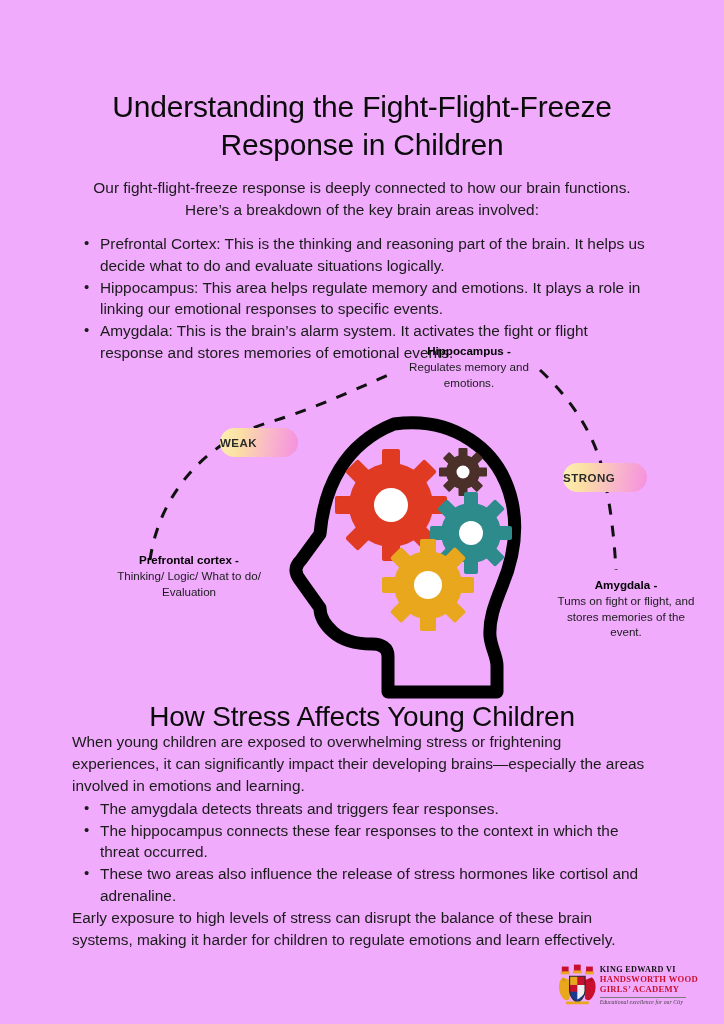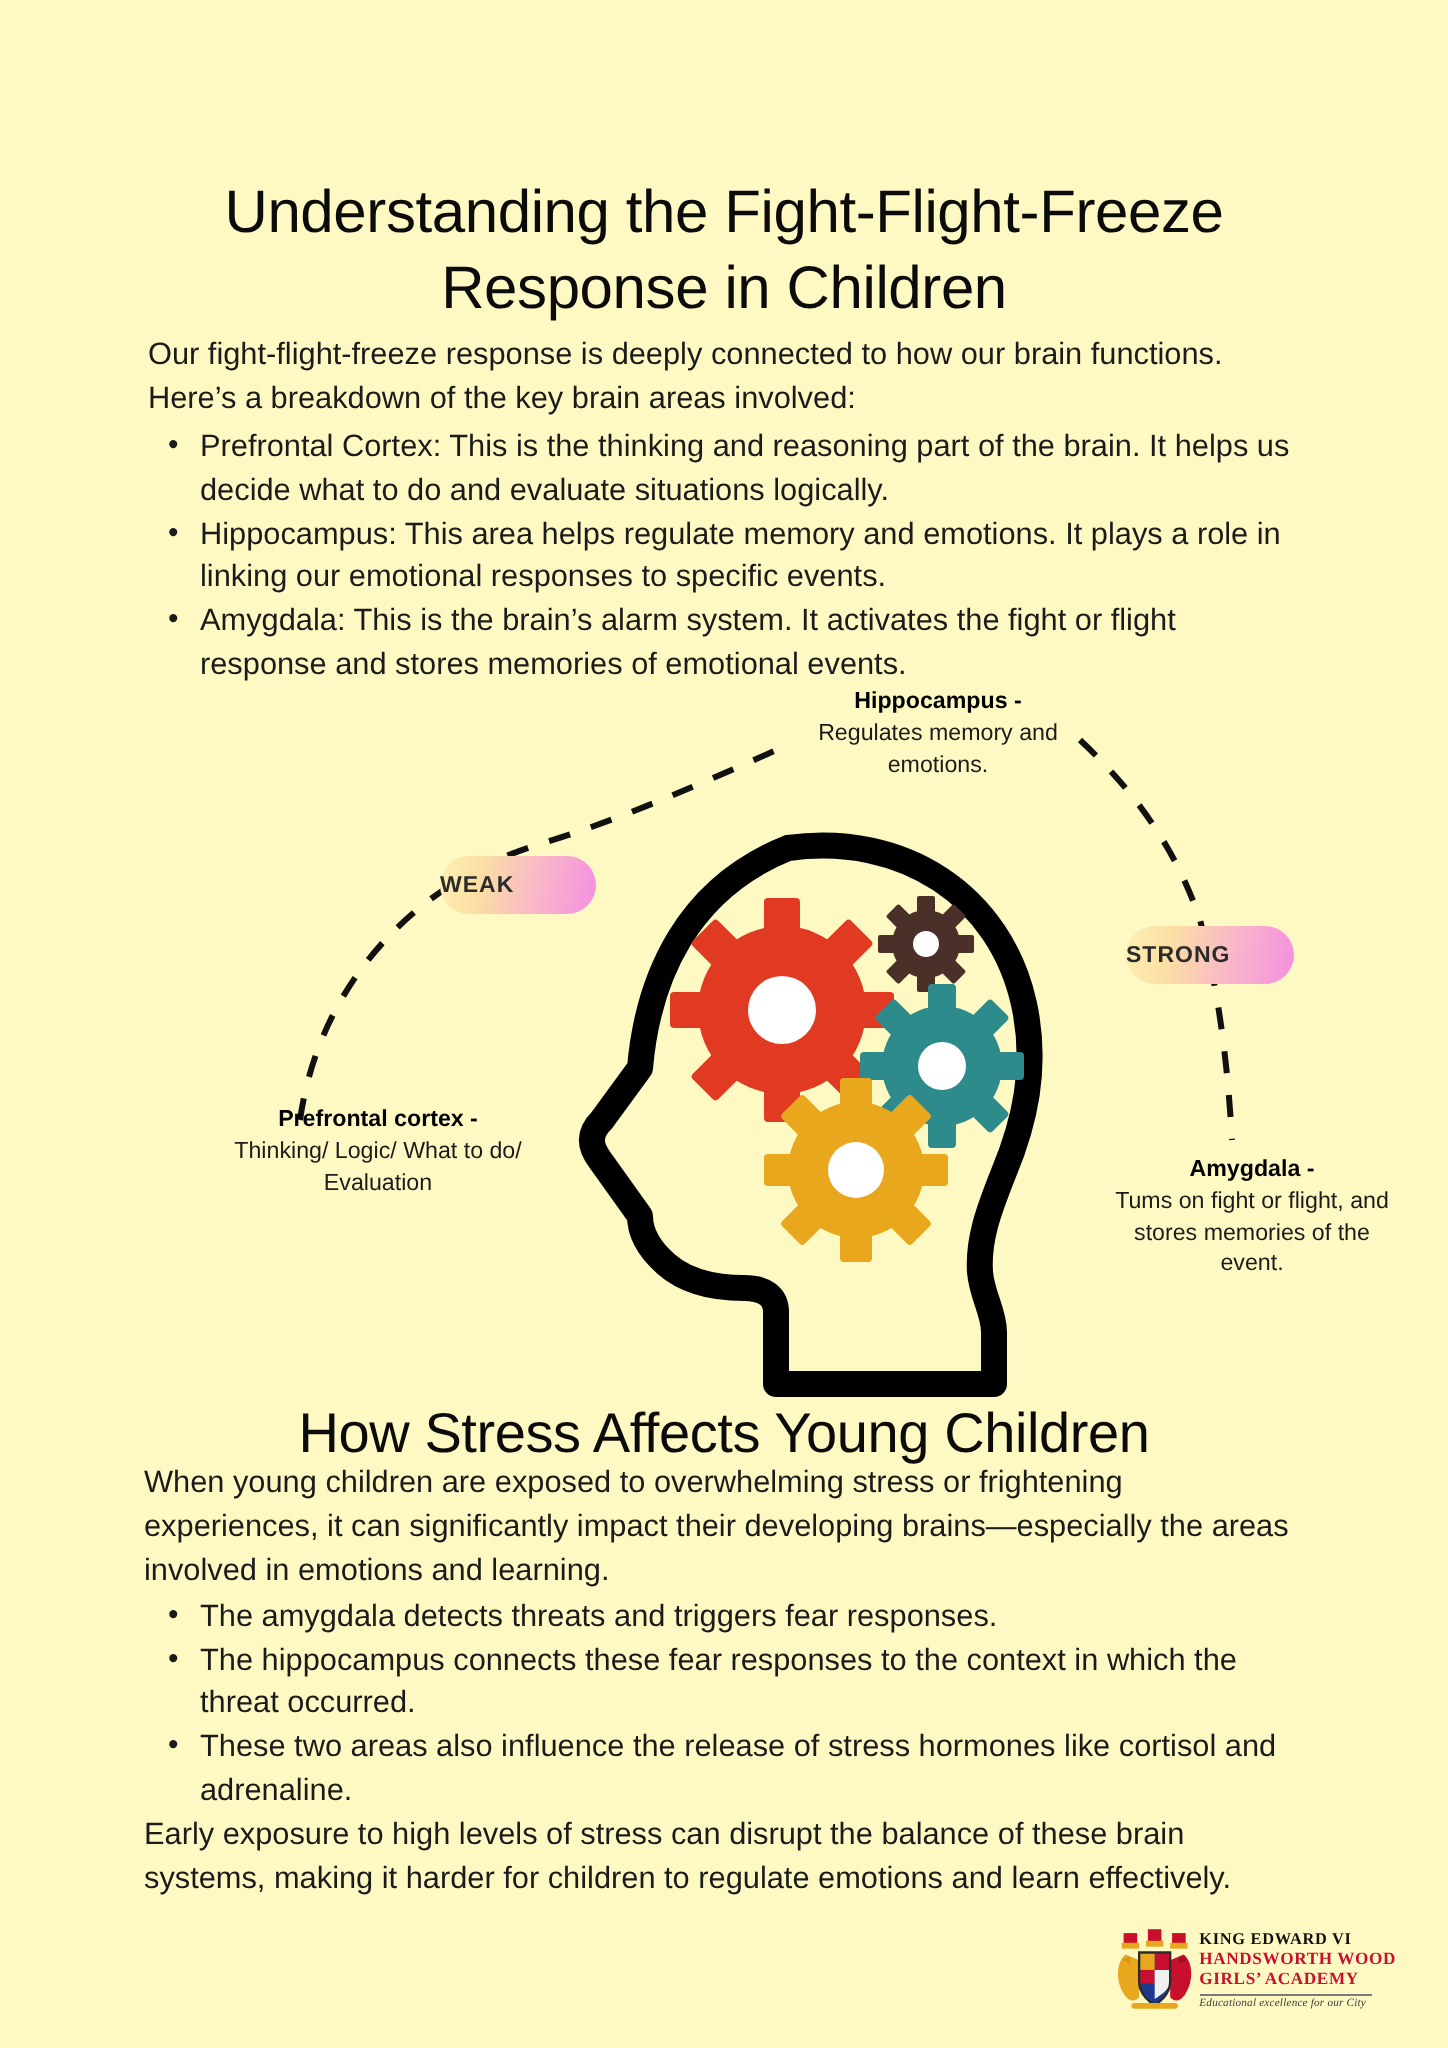--- a/index.html
+++ b/index.html
@@ -11,21 +11,21 @@
     width: 724px;
     height: 1024px;
     position: relative;
     overflow: hidden;
     font-family: "Liberation Sans", sans-serif;
     color: #141414;
   }
   .page {
     position: absolute;
     inset: 0;
-    background: #fef9c3;
+    background: #f0abfc;
   }
 
   
   .doc-title {
     position: absolute;
     left: 62px;
     top: 68px;
     width: 600px;
     text-align: center;
     font-size: 30px;
@@ -38,21 +38,21 @@
   
   .intro {
     position: absolute;
     left: 72px;
     top: 165px;
     width: 580px;
     font-size: 15.4px;
     line-height: 1.42;
     color: #1b1b1b;
   }
-  .intro p { margin: 2px; }
+  .intro p { margin: 12px; text-align: center; }
   .bullets {
     margin: 1px 0 0 0;
     padding-left: 26px;
     list-style: none;
   }
   .bullets li {
     position: relative;
     margin: 0 0 0 0;
     padding-left: 2px;
   }

